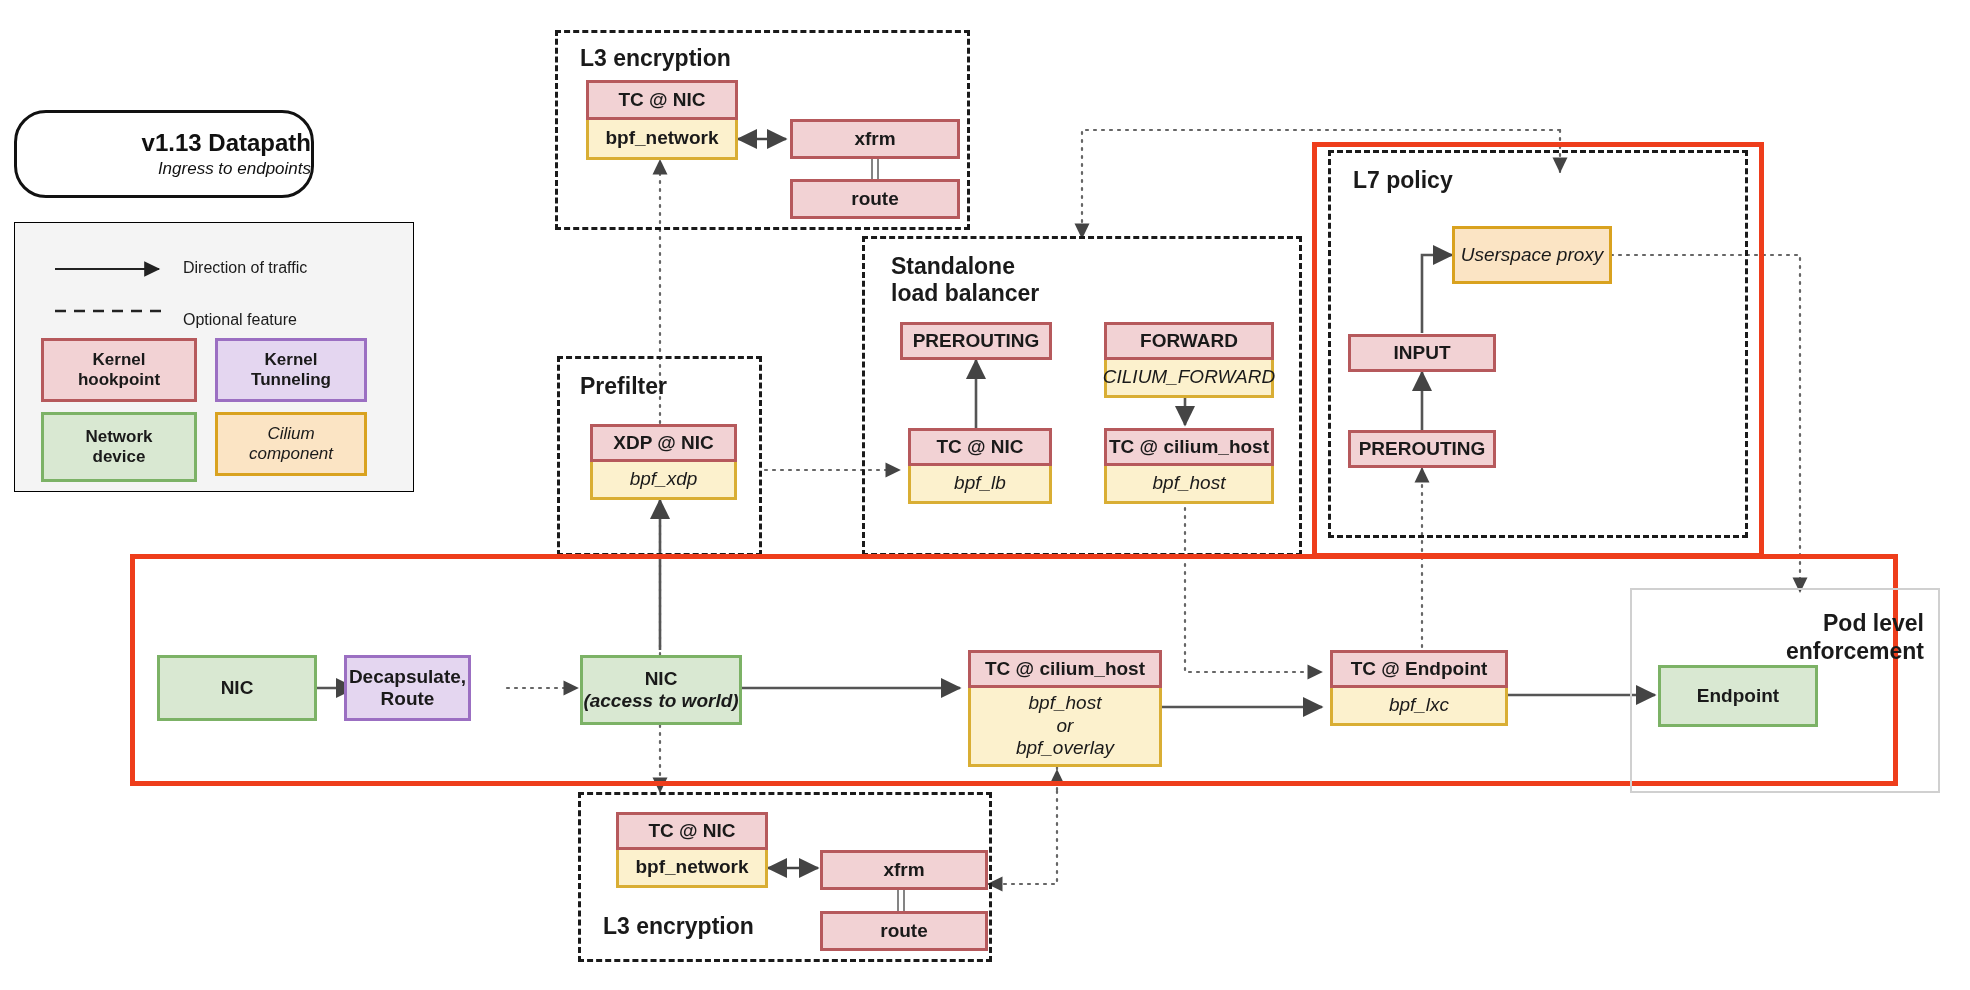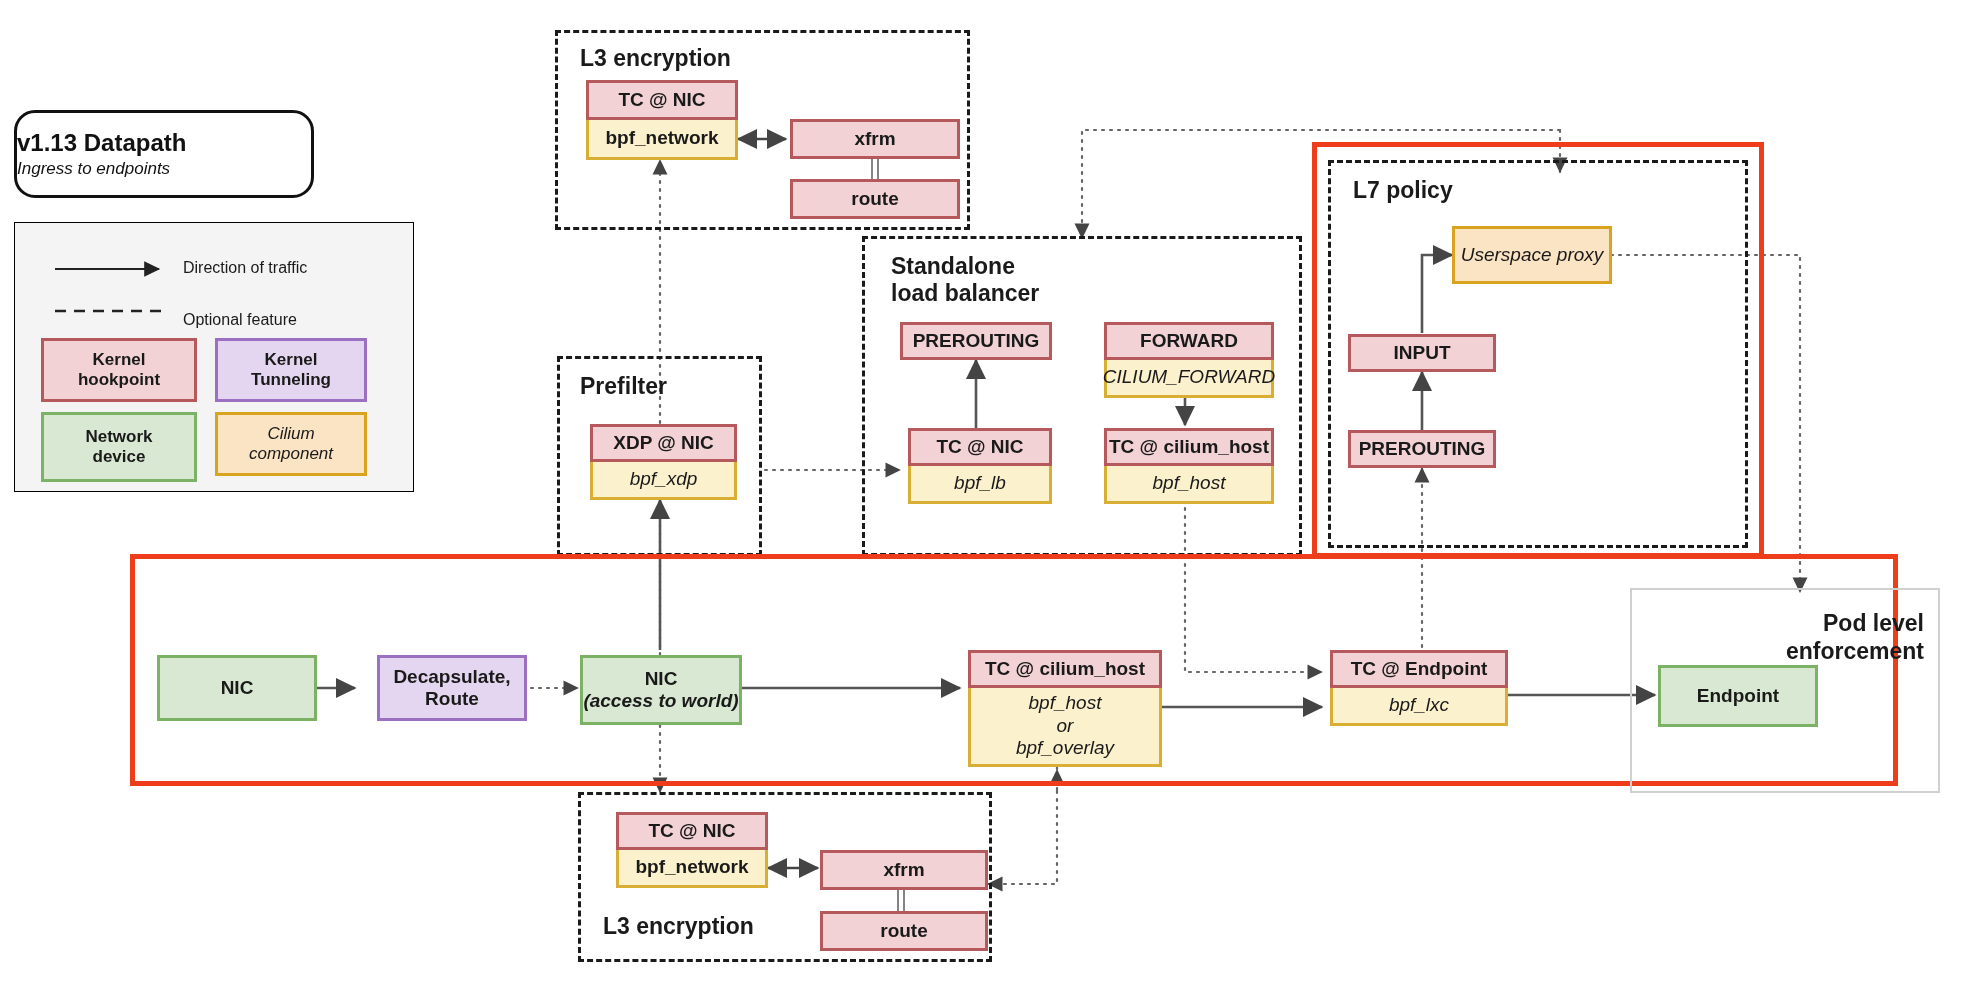--- a/index.html
+++ b/index.html
@@ -30,22 +30,22 @@
   .dgroup{position:absolute;box-sizing:border-box;border:3px dashed #1a1a1a;background:transparent;}
   .dgroup .glabel{position:absolute;font-weight:bold;font-size:23px;color:#1a1a1a;white-space:pre;line-height:1.18;}
   .dgroup .gsub{font-weight:normal;font-style:italic;font-size:15px;display:block;}
 
   
   .redframe{position:absolute;box-sizing:border-box;border:5px solid #ee3d1b;background:transparent;}
   .greyframe{position:absolute;box-sizing:border-box;border:2px solid #d0d0d0;background:transparent;}
   .greyframe .glabel{position:absolute;font-weight:bold;font-size:23px;color:#1a1a1a;text-align:right;line-height:1.2;}
 
   
-  #title{position:absolute;box-sizing:border-box;border:3px solid #111;border-radius:21px;background:#fff;
-         display:flex;flex-direction:column;align-items:flex-start;justify-content:center;}
+  #title{position:absolute;box-sizing:border-box;border:3px solid #111;border-radius:32px;background:#fff;
+         display:flex;flex-direction:column;align-items:flex-end;justify-content:center;}
   #title .t1{font-weight:bold;font-size:24px;color:#111;}
   #title .t2{font-style:italic;font-size:17px;color:#111;margin-top:2px;}
   #legend{position:absolute;box-sizing:border-box;border:1px solid #000000;background:#f4f4f4;}
   .legrow{position:absolute;font-size:16px;color:#1a1a1a;}
   .legbox{position:absolute;box-sizing:border-box;display:flex;align-items:center;justify-content:center;
           text-align:center;font-size:17px;line-height:1.15;}
 
   
   #wires{position:absolute;left:0;top:0;width:1970px;height:990px;pointer-events:none;}
 </style>
@@ -182,31 +182,31 @@
 
   <div class="dgroup" style="left:557px;top:356px;width:205px;height:200px;">
     <div class="glabel" style="left:20px;top:14px;">Prefilter</div>
   </div>
   <div class="stack" style="left:582px;top:424px;width:155px;height:76px;">
     <div class="hdr" style="height:38px;">XDP @ NIC</div>
     <div class="bdy" style="height:38px;">bpf_xdp</div>
   </div>
 
   <div class="redframe" style="left:1312px;top:142px;width:452px;height:416px;"></div>
-  <div class="dgroup" style="left:1328px;top:160px;width:420px;height:388px;">
+  <div class="dgroup" style="left:1328px;top:150px;width:420px;height:388px;">
     <div class="glabel" style="left:22px;top:14px;">L7 policy</div>
   </div>
   <div class="node proxy" style="left:1452px;top:226px;width:160px;height:58px;">Userspace proxy</div>
   <div class="node kernel" style="left:1348px;top:334px;width:148px;height:38px;">INPUT</div>
   <div class="node kernel" style="left:1348px;top:430px;width:148px;height:38px;">PREROUTING</div>
 
   <div class="redframe" style="left:130px;top:554px;width:1768px;height:232px;"></div>
 
   <div class="node netdev" style="left:157px;top:655px;width:160px;height:66px;">NIC</div>
-  <div class="node tunnel" style="left:377px;top:655px;width:150px;height:66px;white-space:pre-line;">Decapsulate,
+  <div class="node tunnel" style="left:344px;top:655px;width:127px;height:66px;white-space:pre-line;">Decapsulate,
 Route</div>
 
   <div class="node netdev" style="left:580px;top:655px;width:162px;height:70px;flex-direction:column;">
     <span>NIC</span>
     <span style="font-style:italic;font-weight:bold;">(access to world)</span>
   </div>
 
   <div class="stack" style="left:960px;top:650px;width:202px;height:117px;">
     <div class="hdr" style="height:38px;">TC @ cilium_host</div>
     <div class="bdy" style="height:79px;white-space:pre-line;">bpf_host

